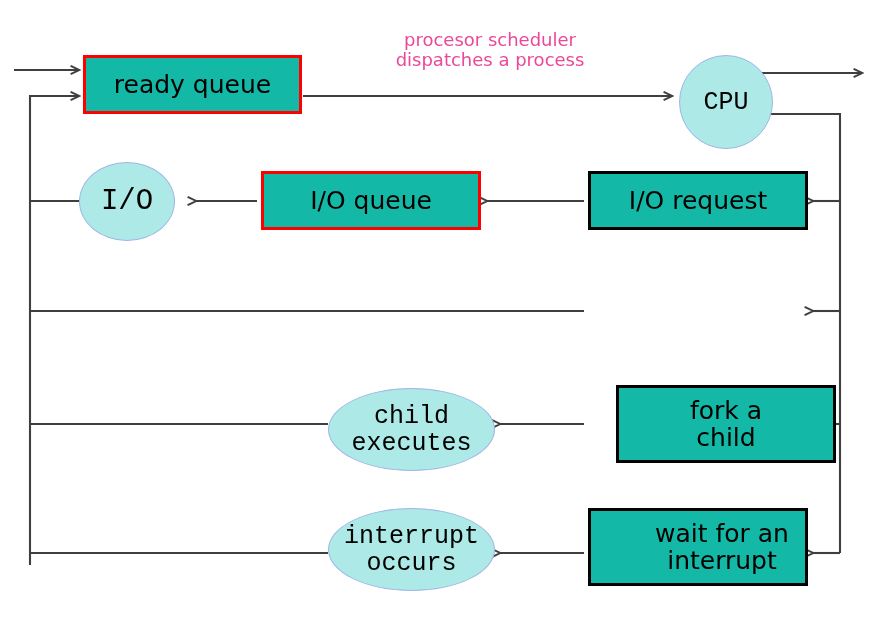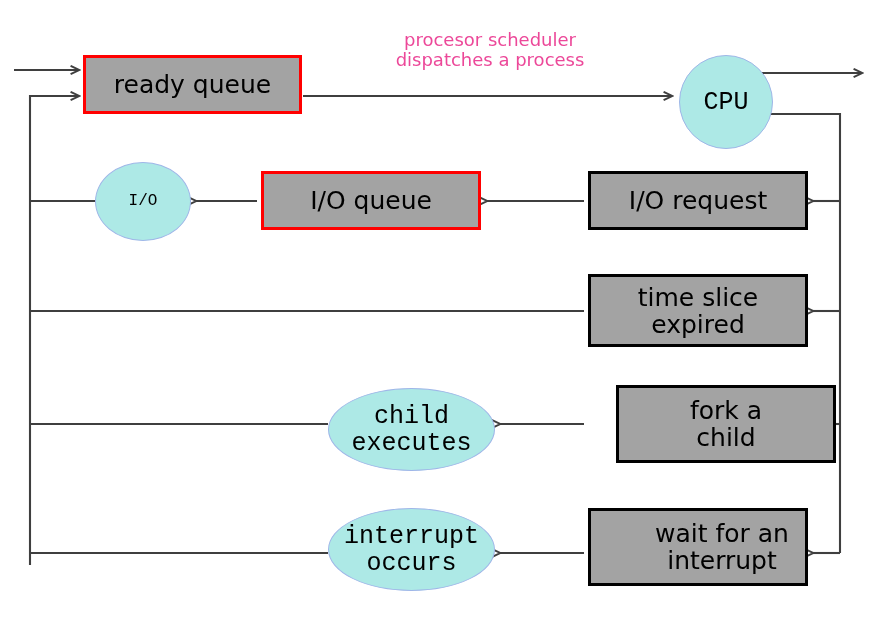--- a/index.html
+++ b/index.html
@@ -29,21 +29,21 @@
     display: flex;
     align-items: center;
     justify-content: center;
     text-align: center;
     box-sizing: border-box;
     color: #000000;
     line-height: 1.08;
     z-index: 3;
   }
   .box {
-    background: #a3a3a3;
+    background: #14b8a6;
     border: 3px solid #000000;
   }
   .box.red {
     border-color: #ff0000;
   }
   .shape-cyan {
     background: #ade9e6;
     border: 1px solid #9fb6e8;
     font-family: Liberation Mono, monospace;
   }
@@ -51,21 +51,21 @@
   .ellipse { border-radius: 50%; }
   .caption {
     position: absolute;
     text-align: center;
     color: #ec4899;
     line-height: 1.12;
     z-index: 3;
   }
   .n-ready   { left: 83px;  top: 55px;  width: 219px; height: 59px; font-size: 25px; }
   .n-cpu     { left: 679px; top: 55px;  width: 94px;  height: 94px; font-size: 25px; }
-  .n-io      { left: 95px;  top: 162px; width: 96px;  height: 79px; font-size: 16px; }
+  .n-io      { left: 79px;  top: 162px; width: 96px;  height: 79px; font-size: 29px; }
   .n-ioq     { left: 261px; top: 171px; width: 220px; height: 59px; font-size: 25px; }
   .n-ioreq   { left: 588px; top: 171px; width: 220px; height: 59px; font-size: 25px; }
   .n-slice   { left: 588px; top: 274px; width: 220px; height: 73px; font-size: 25px; }
   .n-child   { left: 328px; top: 388px; width: 167px; height: 83px; font-size: 25px; }
   .n-fork    { left: 588px; top: 385px; width: 220px; height: 78px; font-size: 25px; margin-left: 28px; }
   .n-intr    { left: 328px; top: 508px; width: 167px; height: 83px; font-size: 25px; }
   .n-wait    { left: 588px; top: 508px; width: 220px; height: 78px; font-size: 25px; padding-left: 48px; }
   .c-dispatch{ left: 352px; top: 30px;  width: 276px; font-size: 18px; }
 </style>
 </head>
@@ -132,23 +132,20 @@
   </div>
 
   <div class="node box n-ioreq">
     <span>I/O request</span>
   </div>
 
   <div class="node box red n-ioq">
     <span>I/O queue</span>
   </div>
 
-  <div class="node box n-slice">
-    <span>time slice<br>expired</span>
-  </div>
 
   <div class="node shape-cyan ellipse n-child">
     <span>child<br>executes</span>
   </div>
 
   <div class="node box n-fork">
     <span>fork a<br>child</span>
   </div>
 
   <div class="node shape-cyan ellipse n-intr">

